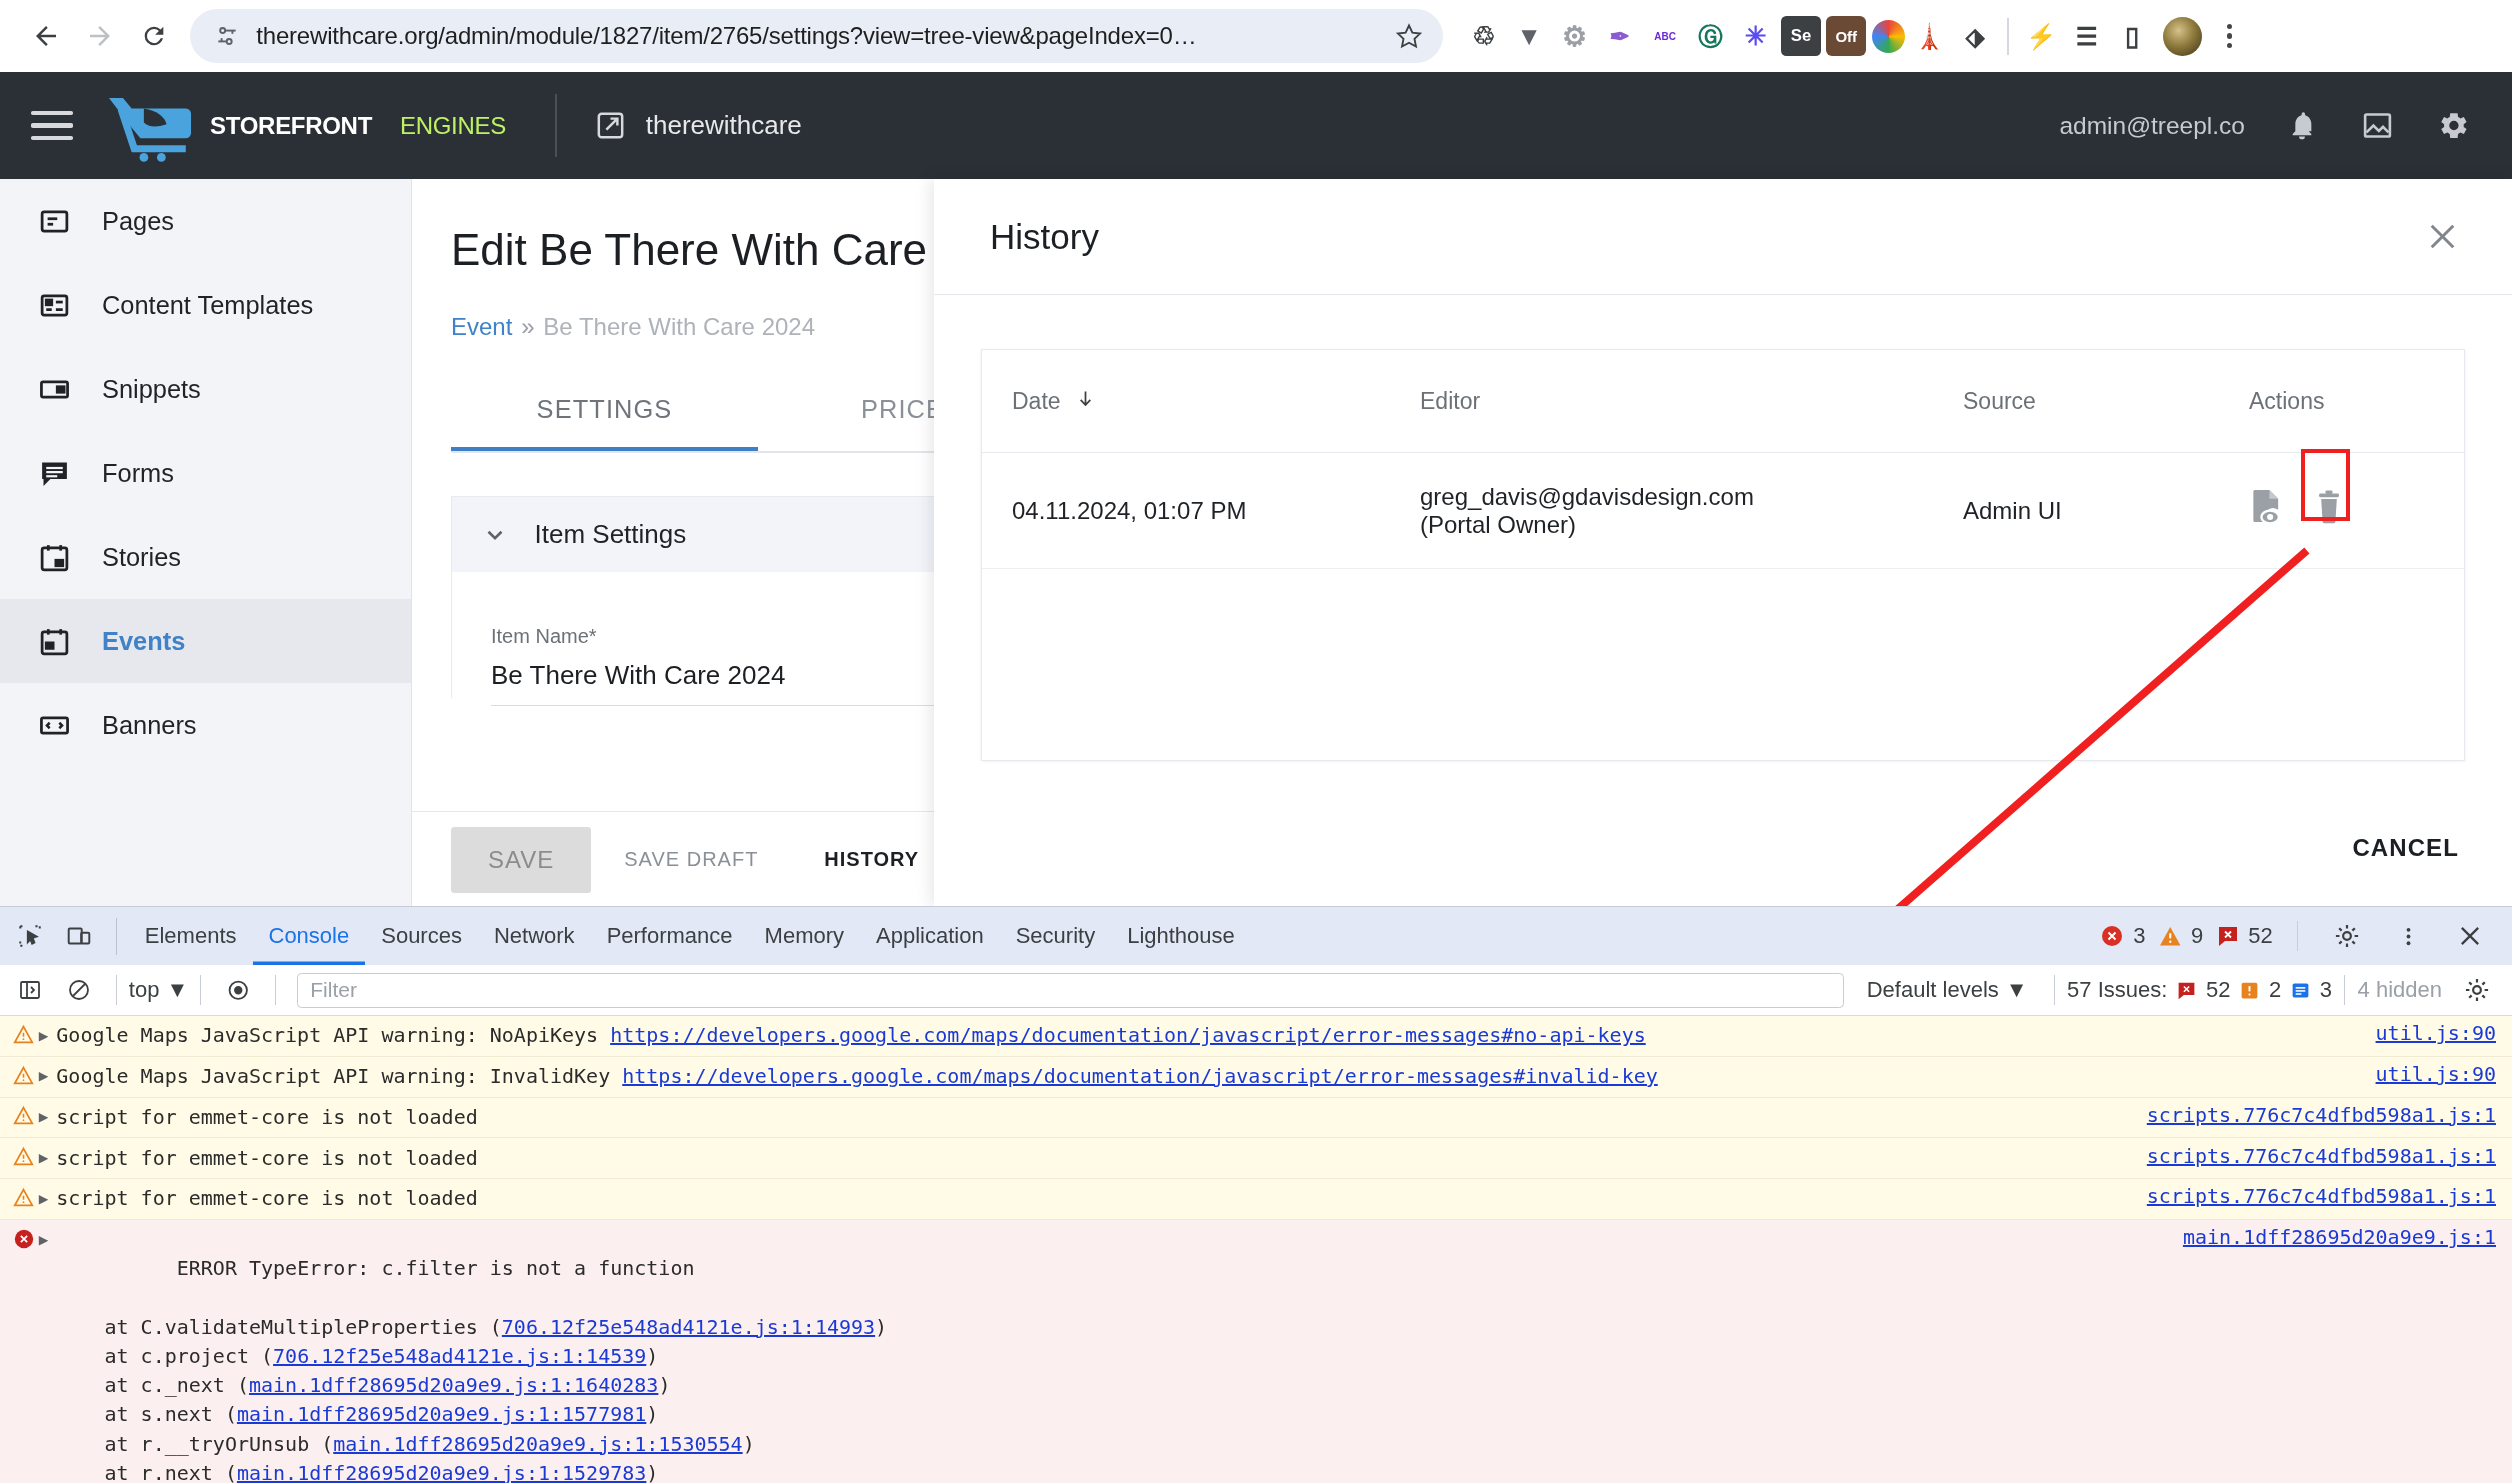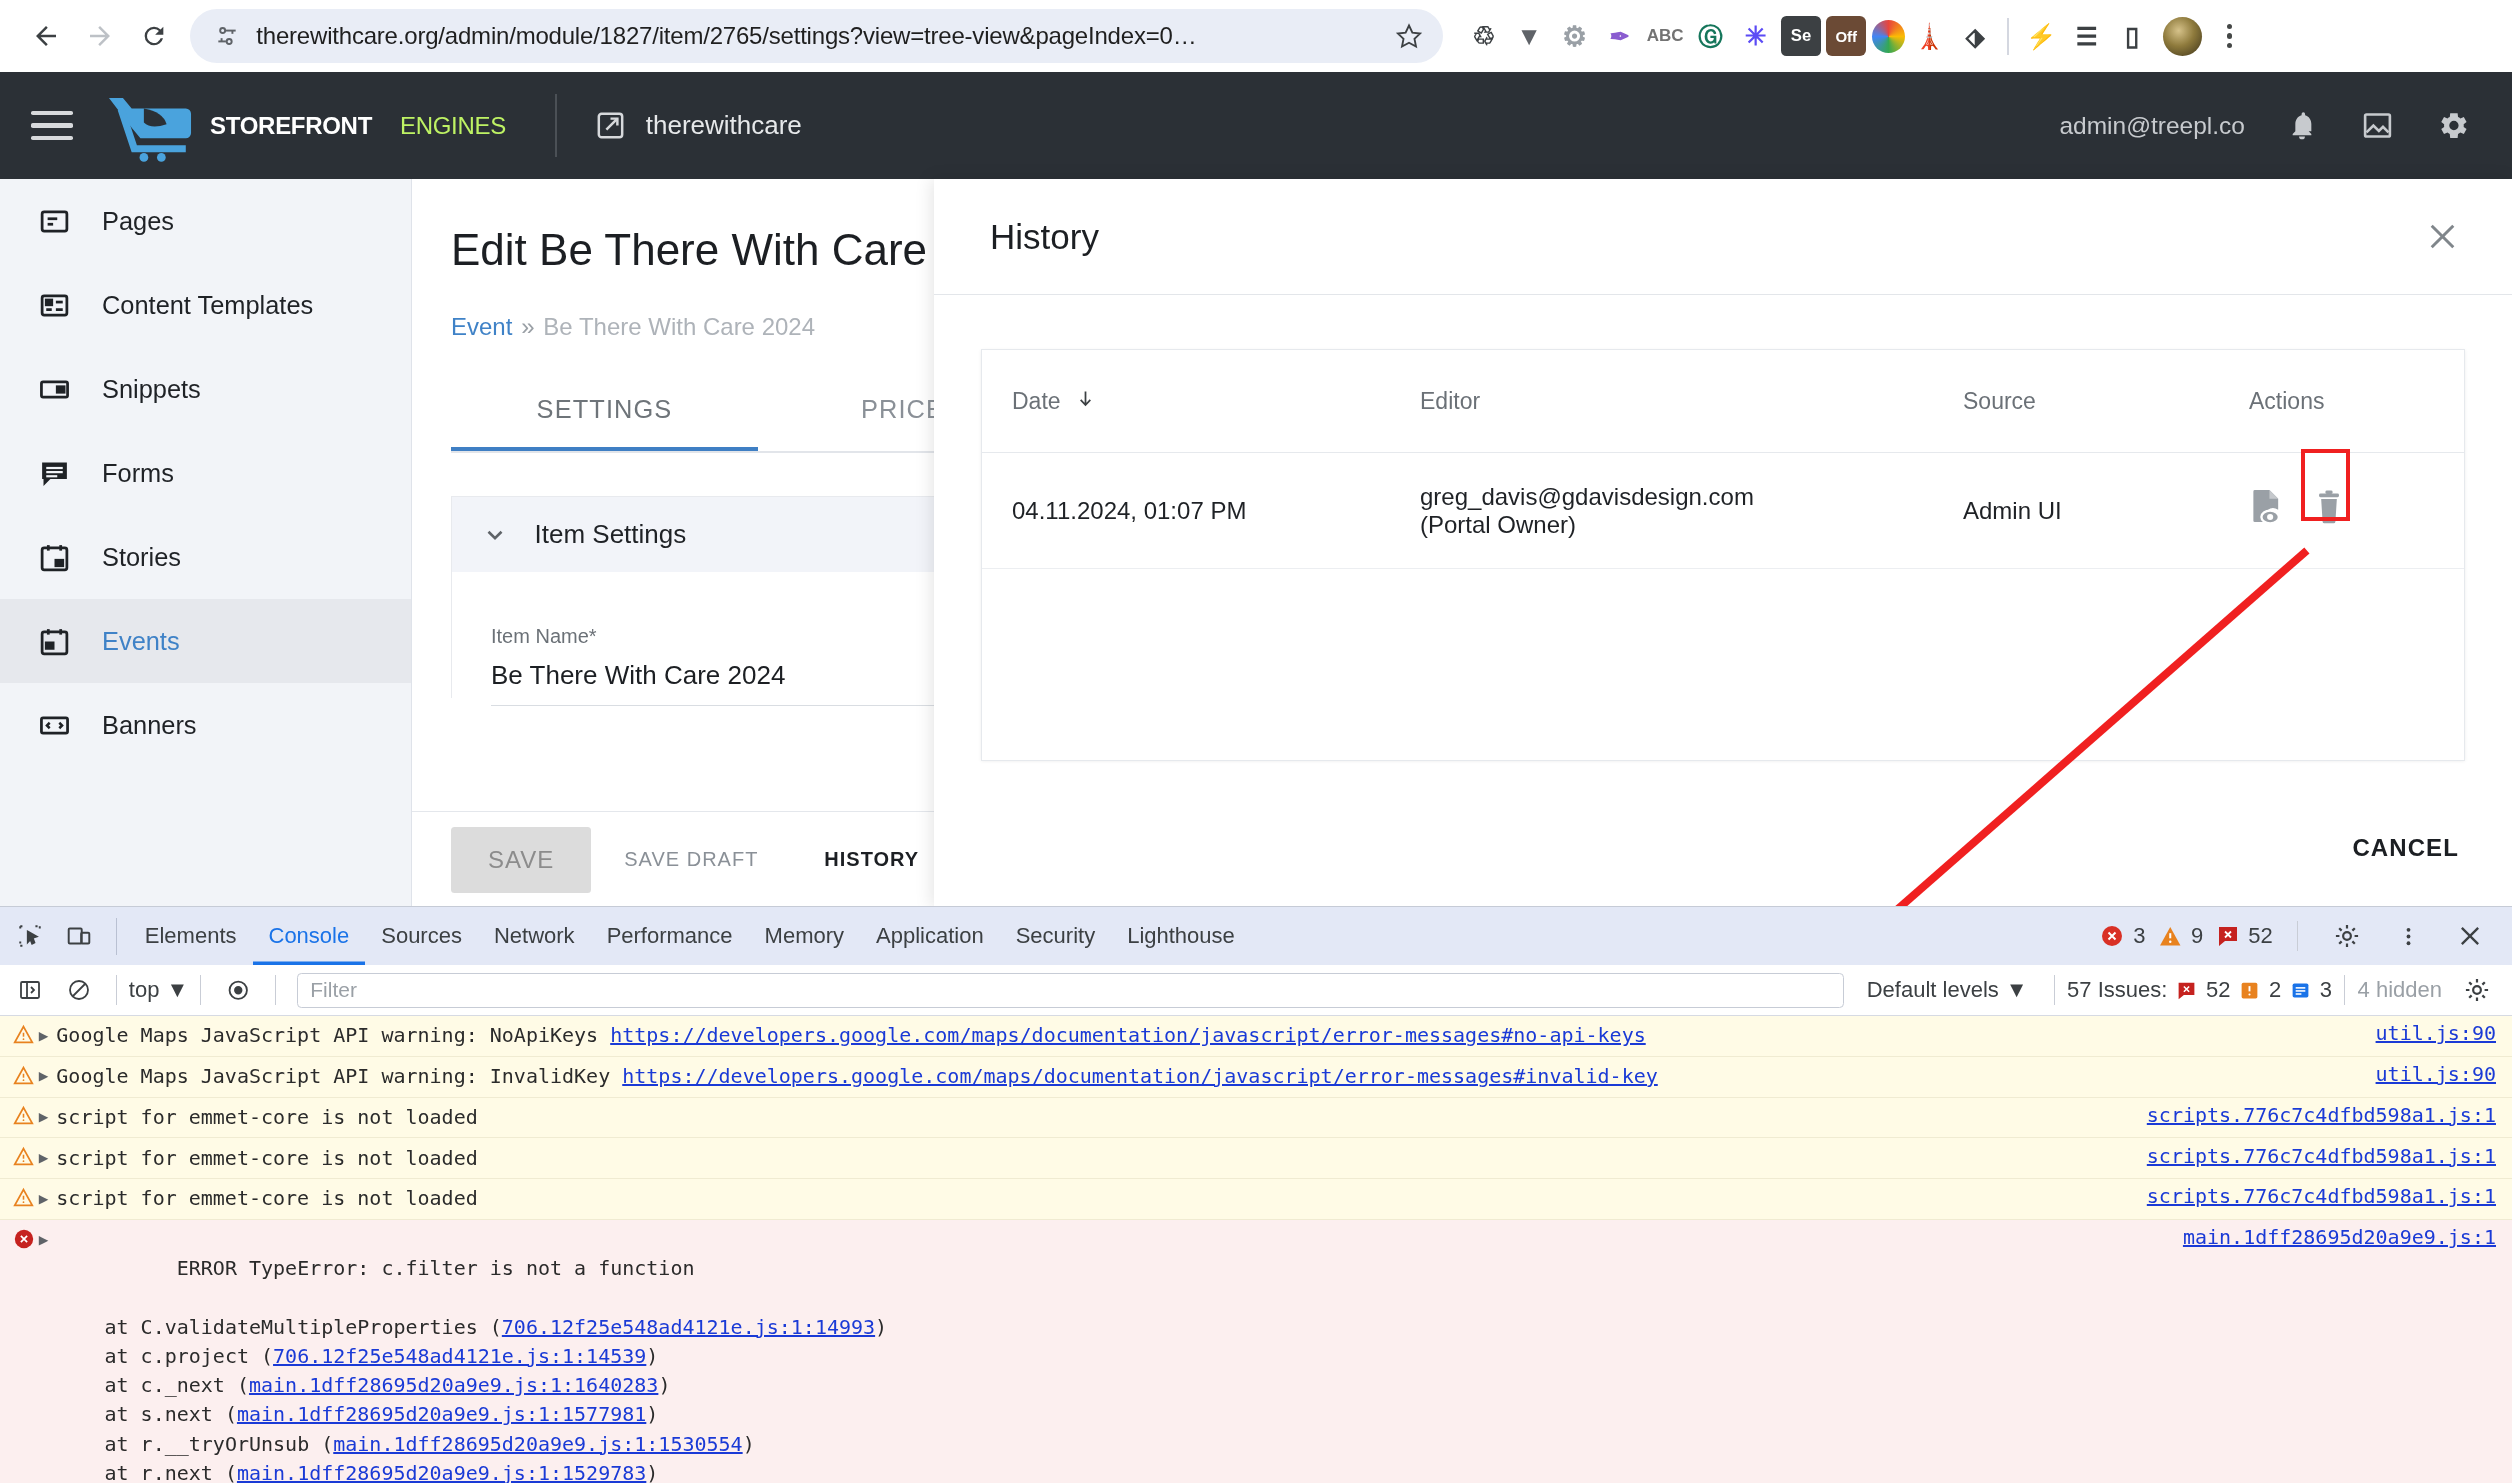--- a/index.html
+++ b/index.html
@@ -67,21 +67,21 @@
   .hdr-icon { width: 39px; height: 39px; display:flex; align-items:center; justify-content:center;}
 
   
   .sidebar {
     position: absolute; left: 0; top: 179px; width: 412px; height: 728px;
     background: #f2f4f8; border-right: 0.9px solid #dfe3ea;
   }
   .side-item {
     height: 84px; display: flex; align-items: center; padding-left: 37px; gap: 30px;
   }
-  .side-item.active { background: #e6e8ed; }
+  .side-item.active { background: #e6e8ed; font-weight: bold; }
   .side-item .ico { width: 35px; height: 35px; flex: 0 0 auto; display:flex; align-items:center;justify-content:center;}
   .side-item .lbl { font-size: 25.4px; color: #1f2226; }
   .side-item.active .lbl { color: #3f82c7; }
 
   
   .main {
     position: absolute; left: 412px; top: 179px; width: 2100px; height: 728px;
     background: #ffffff; overflow: hidden;
   }
   .page-title { position: absolute; left: 39px; top: 46px; font-size: 44px; color: #1c1f23; white-space: nowrap; }
@@ -239,21 +239,21 @@
           <polygon points="12,3 14.9,9.1 21.5,9.9 16.7,14.5 18,21 12,17.8 6,21 7.3,14.5 2.5,9.9 9.1,9.1"></polygon>
         </svg>
       </div>
     </div>
 
     <div class="ext-strip">
       <div class="ext" style="color:#3c4043;font-size:26px;">♲</div>
       <div class="ext" style="color:#5f6368;font-size:26px;">▼</div>
       <div class="ext" style="color:#9aa0a6;font-size:28px;">⚙</div>
       <div class="ext" style="color:#8a5cd0;font-size:24.5px;">✒</div>
-      <div class="ext" style="color:#737373;font-size:17px;">ABC</div>
+      <div class="ext" style="color:#6d28d9;font-size:10px;">ABC</div>
       <div class="ext" style="color:#15765b;font-size:24.5px;">Ⓖ</div>
       <div class="ext" style="color:#5b4bf5;font-size:26px;">✳</div>
       <div class="ext" style="color:#fff;background:#3c4043;font-size:16.7px;">Se</div>
       <div class="ext" style="color:#fff;background:#6b4a35;font-size:15px;border-radius:6.1px;">Off</div>
       <div class="ext" style="font-size:26px;background:conic-gradient(#e8453c,#fbbc04,#34a853,#4285f4,#e8453c);border-radius:50%;width:33px;height:33px;"></div>
       <div class="ext" style="color:#f36c22;font-size:24.5px;">🗼</div>
       <div class="ext" style="color:#3c4043;font-size:24.5px;">⬗</div>
       <div class="ext-sep"></div>
       <div class="ext" style="color:#5f6368;font-size:24.5px;">⚡</div>
       <div class="ext" style="color:#3c4043;font-size:24.5px;">☰</div>

